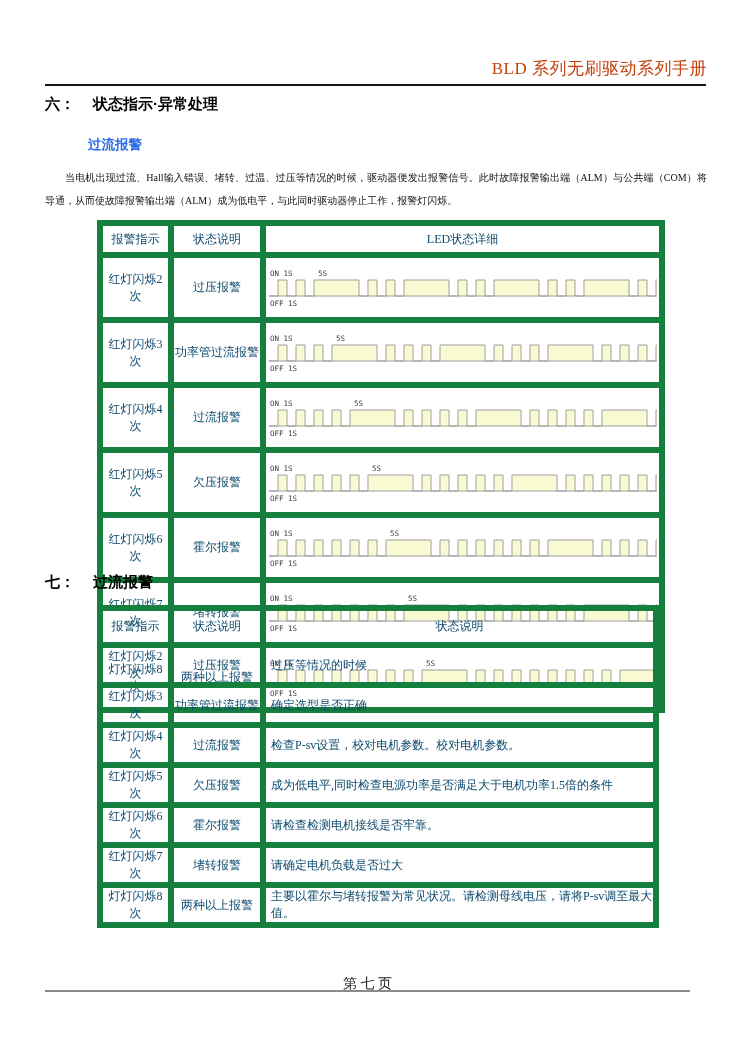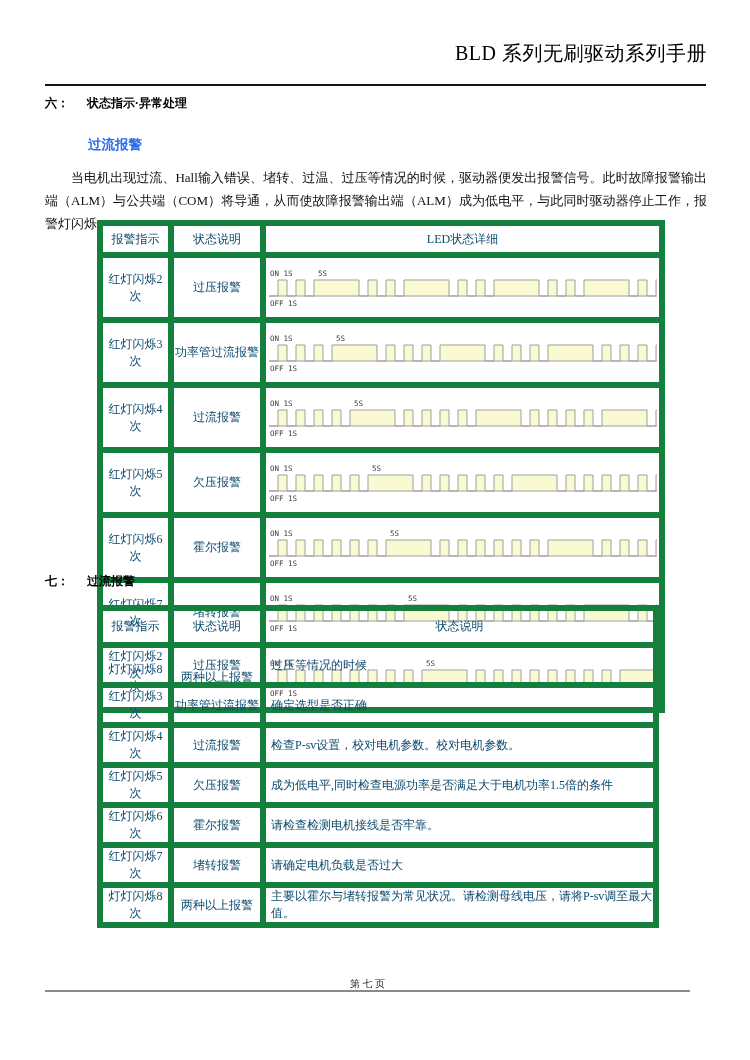--- a/index.html
+++ b/index.html
@@ -4,43 +4,43 @@
 <style>
   html,body{margin:0;padding:0;}
   body{
     width:750px;height:1060px;position:relative;background:#ffffff;
     font-family:"Liberation Serif","DejaVu Serif",serif;
     color:#1a1a1a;overflow:hidden;
   }
 
   
   .doc-header-title{
-    position:absolute;top:40px;right:43px;
-    font-size:20px;letter-spacing:.5px;color:#000000;
+    position:absolute;top:57px;right:43px;
+    font-size:17px;letter-spacing:.5px;color:#c2410c;
   }
   .header-rule{
     position:absolute;top:84px;left:45px;width:661px;height:0;
     border-top:2px solid #141414;
   }
 
   
   .sec-heading{
     position:absolute;left:45px;
     font-family:"Liberation Sans","DejaVu Sans",sans-serif;
-    font-weight:bold;font-size:12px;color:#000;
+    font-weight:bold;font-size:15px;color:#000;
   }
   .sec-heading .sec-num{margin-right:18px;}
   .sub-blue{
     position:absolute;left:88px;top:136px;
     font-family:"Liberation Sans","DejaVu Sans",sans-serif;
     font-weight:bold;font-size:13.5px;
   }
   .para{
     position:absolute;left:45px;top:166px;width:662px;
-    font-size:13px;line-height:23px;text-align:justify;
+    font-size:10px;line-height:23px;text-align:justify;
     text-indent:2em;color:#111;
   }
 
   
   table{border-collapse:collapse;table-layout:fixed;}
   td,th{border:6px solid #15803d;font-weight:normal;font-size:12px;color:#0c4a6e;
         overflow:hidden;padding:0;}
   .tbl1{position:absolute;left:97px;top:220px;}
   .tbl1 th{height:26px;text-align:center;}
   .tbl1 td{height:42px;text-align:center;}
@@ -52,21 +52,21 @@
 
   .wave-box{position:relative;width:389px;height:41px;margin:8px auto;}
   .wave-box svg{display:block;}
 
   
   .footer-wrap{
     position:absolute;left:45px;top:958px;width:645px;height:32px;
     border-bottom:2px solid #8a8a8a;
     display:flex;align-items:flex-end;justify-content:center;
   }
-  .footer-page{font-size:10px;color:#222;line-height:13px;}
+  .footer-page{font-size:14px;color:#222;line-height:13px;}
 </style>
 </head>
 <body>
 
 <div class="doc-header-title">BLD 系列无刷驱动系列手册</div>
 <div class="header-rule"></div>
 
 <div class="sec-heading" style="top:95px;">
   <span class="sec-num">六：</span><span>状态指示·异常处理</span>
 </div>

